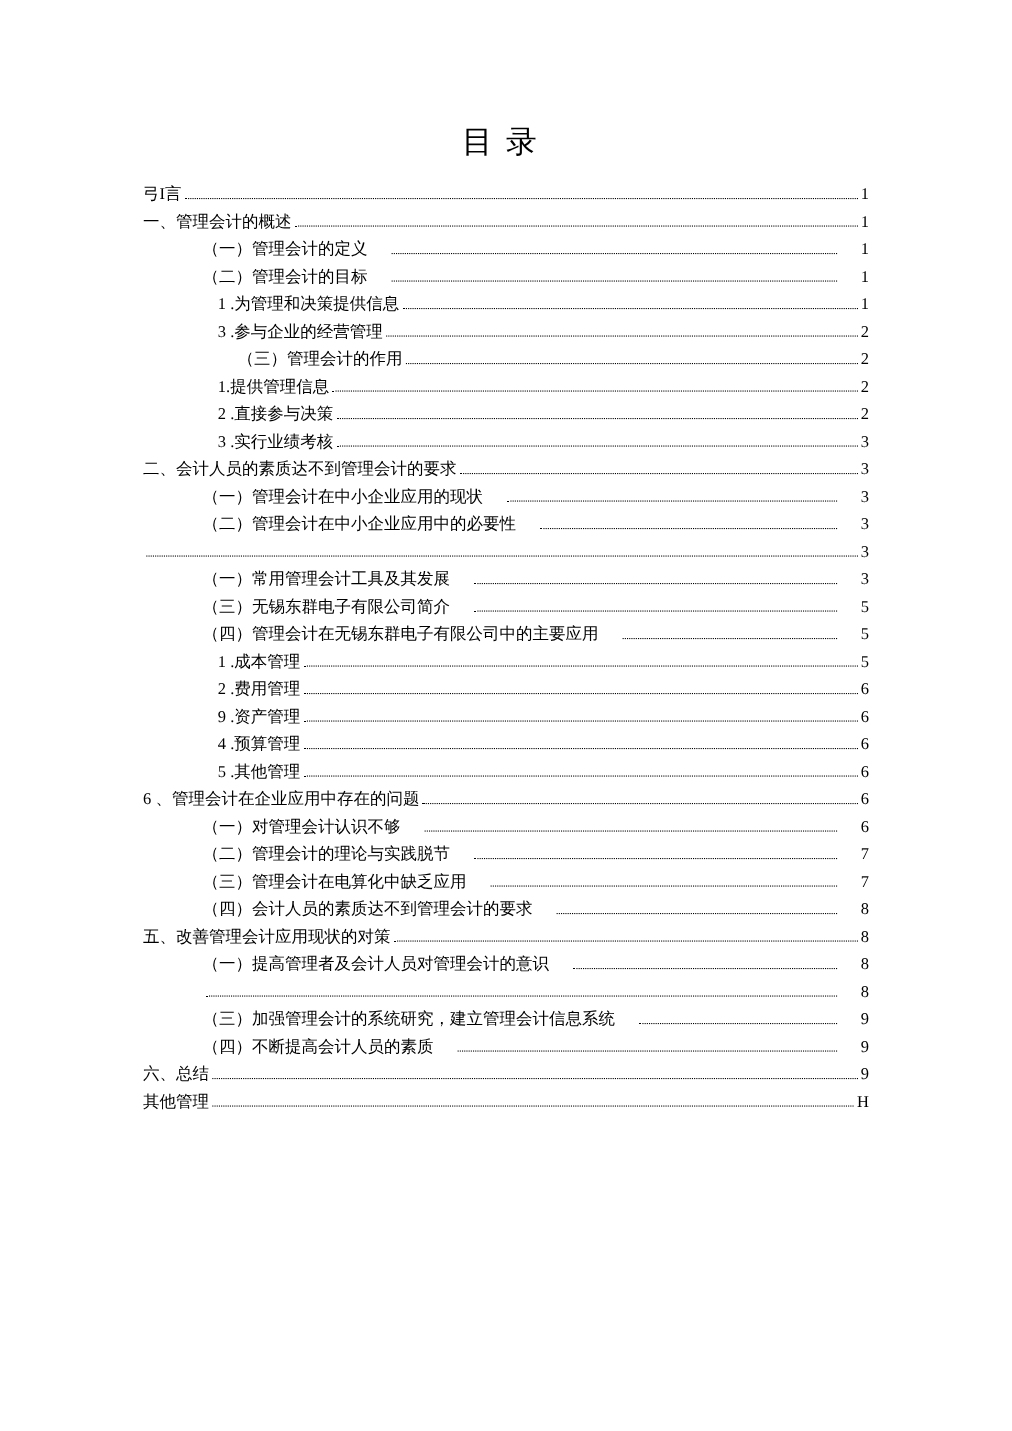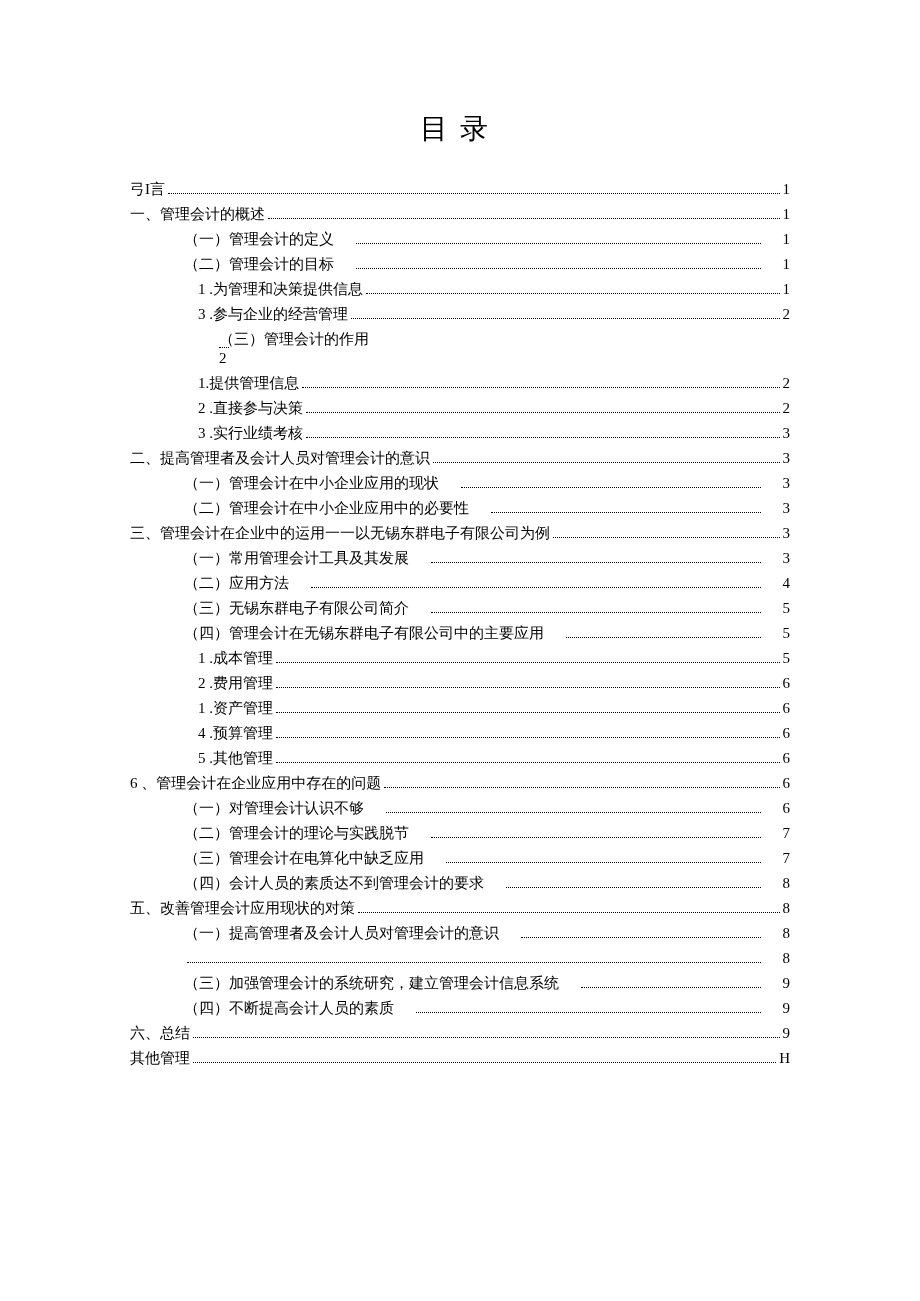--- a/index.html
+++ b/index.html
@@ -13,21 +13,21 @@
       width: 920px;
       height: 1301px;
       padding: 110px 130px 0 130px;
       color: #000;
     }
     .title {
       text-align: center;
       font-size: 28px;
       font-weight: normal;
       letter-spacing: 12px;
-      margin-bottom: 34px;
+      margin-bottom: 22px;
       font-family: "SimSun", "宋体", serif;
     }
     .toc {
       font-size: 15px;
       line-height: 1.0;
     }
     .entry {
       display: flex;
       align-items: baseline;
       margin-bottom: 10px;
@@ -43,21 +43,21 @@
       margin: 0 3px 3px 3px;
       min-width: 10px;
       height: 1px;
     }
     .page {
       flex-shrink: 0;
     }
     .lvl1 { padding-left: 0; }
     .lvl2 { padding-left: 54px; gap: 19px; }
     .lvl3 { padding-left: 68px; }
-    .lvl3b { padding-left: 86px; flex-direction: column; }
+    .lvl3b { padding-left: 86px; }
   </style>
 </head>
 <body>
 
 <h1 class="title">目录</h1>
 
 <div class="toc" id="toc">
     <div class="entry lvl1">
       <span class="entry-text">弓I言</span>
       <span class="dots"></span>
@@ -102,71 +102,65 @@
       <span class="entry-text">2 .直接参与决策 </span>
       <span class="dots"></span>
       <span class="page">2</span>
     </div>
     <div class="entry lvl3">
       <span class="entry-text">3 .实行业绩考核 </span>
       <span class="dots"></span>
       <span class="page">3</span>
     </div>
     <div class="entry lvl1">
-      <span class="entry-text">二、提高管理者及会计人员对管理会计的意识</span>
+      <span class="entry-text">二、会计人员的素质达不到管理会计的要求</span>
       <span class="dots"></span>
       <span class="page">3</span>
     </div>
     <div class="entry lvl2">
       <span class="entry-text">（一）管理会计在中小企业应用的现状</span>
       <span class="dots"></span>
       <span class="page">3</span>
     </div>
     <div class="entry lvl2">
       <span class="entry-text">（二）管理会计在中小企业应用中的必要性</span>
       <span class="dots"></span>
       <span class="page">3</span>
     </div>
     <div class="entry lvl1">
-      <span class="entry-text">三、管理会计在企业中的运用一一以无锡东群电子有限公司为例</span>
       <span class="dots"></span>
       <span class="page">3</span>
     </div>
     <div class="entry lvl2">
       <span class="entry-text">（一）常用管理会计工具及其发展</span>
       <span class="dots"></span>
       <span class="page">3</span>
     </div>
     <div class="entry lvl2">
-      <span class="entry-text">（二）应用方法</span>
-      <span class="dots"></span>
-      <span class="page">4</span>
-    </div>
-    <div class="entry lvl2">
       <span class="entry-text">（三）无锡东群电子有限公司简介</span>
       <span class="dots"></span>
       <span class="page">5</span>
     </div>
     <div class="entry lvl2">
       <span class="entry-text">（四）管理会计在无锡东群电子有限公司中的主要应用</span>
       <span class="dots"></span>
       <span class="page">5</span>
     </div>
     <div class="entry lvl3">
       <span class="entry-text">1 .成本管理</span>
       <span class="dots"></span>
       <span class="page">5</span>
     </div>
     <div class="entry lvl3">
       <span class="entry-text">2 .费用管理 </span>
       <span class="dots"></span>
       <span class="page">6</span>
     </div>
     <div class="entry lvl3">
-      <span class="entry-text">1 .资产管理 </span>
+      <span class="entry-text">9 .资产管理 </span>
       <span class="dots"></span>
       <span class="page">6</span>
     </div>
     <div class="entry lvl3">
       <span class="entry-text">4 .预算管理 </span>
       <span class="dots"></span>
       <span class="page">6</span>
     </div>
     <div class="entry lvl3">
       <span class="entry-text">5 .其他管理 </span>

